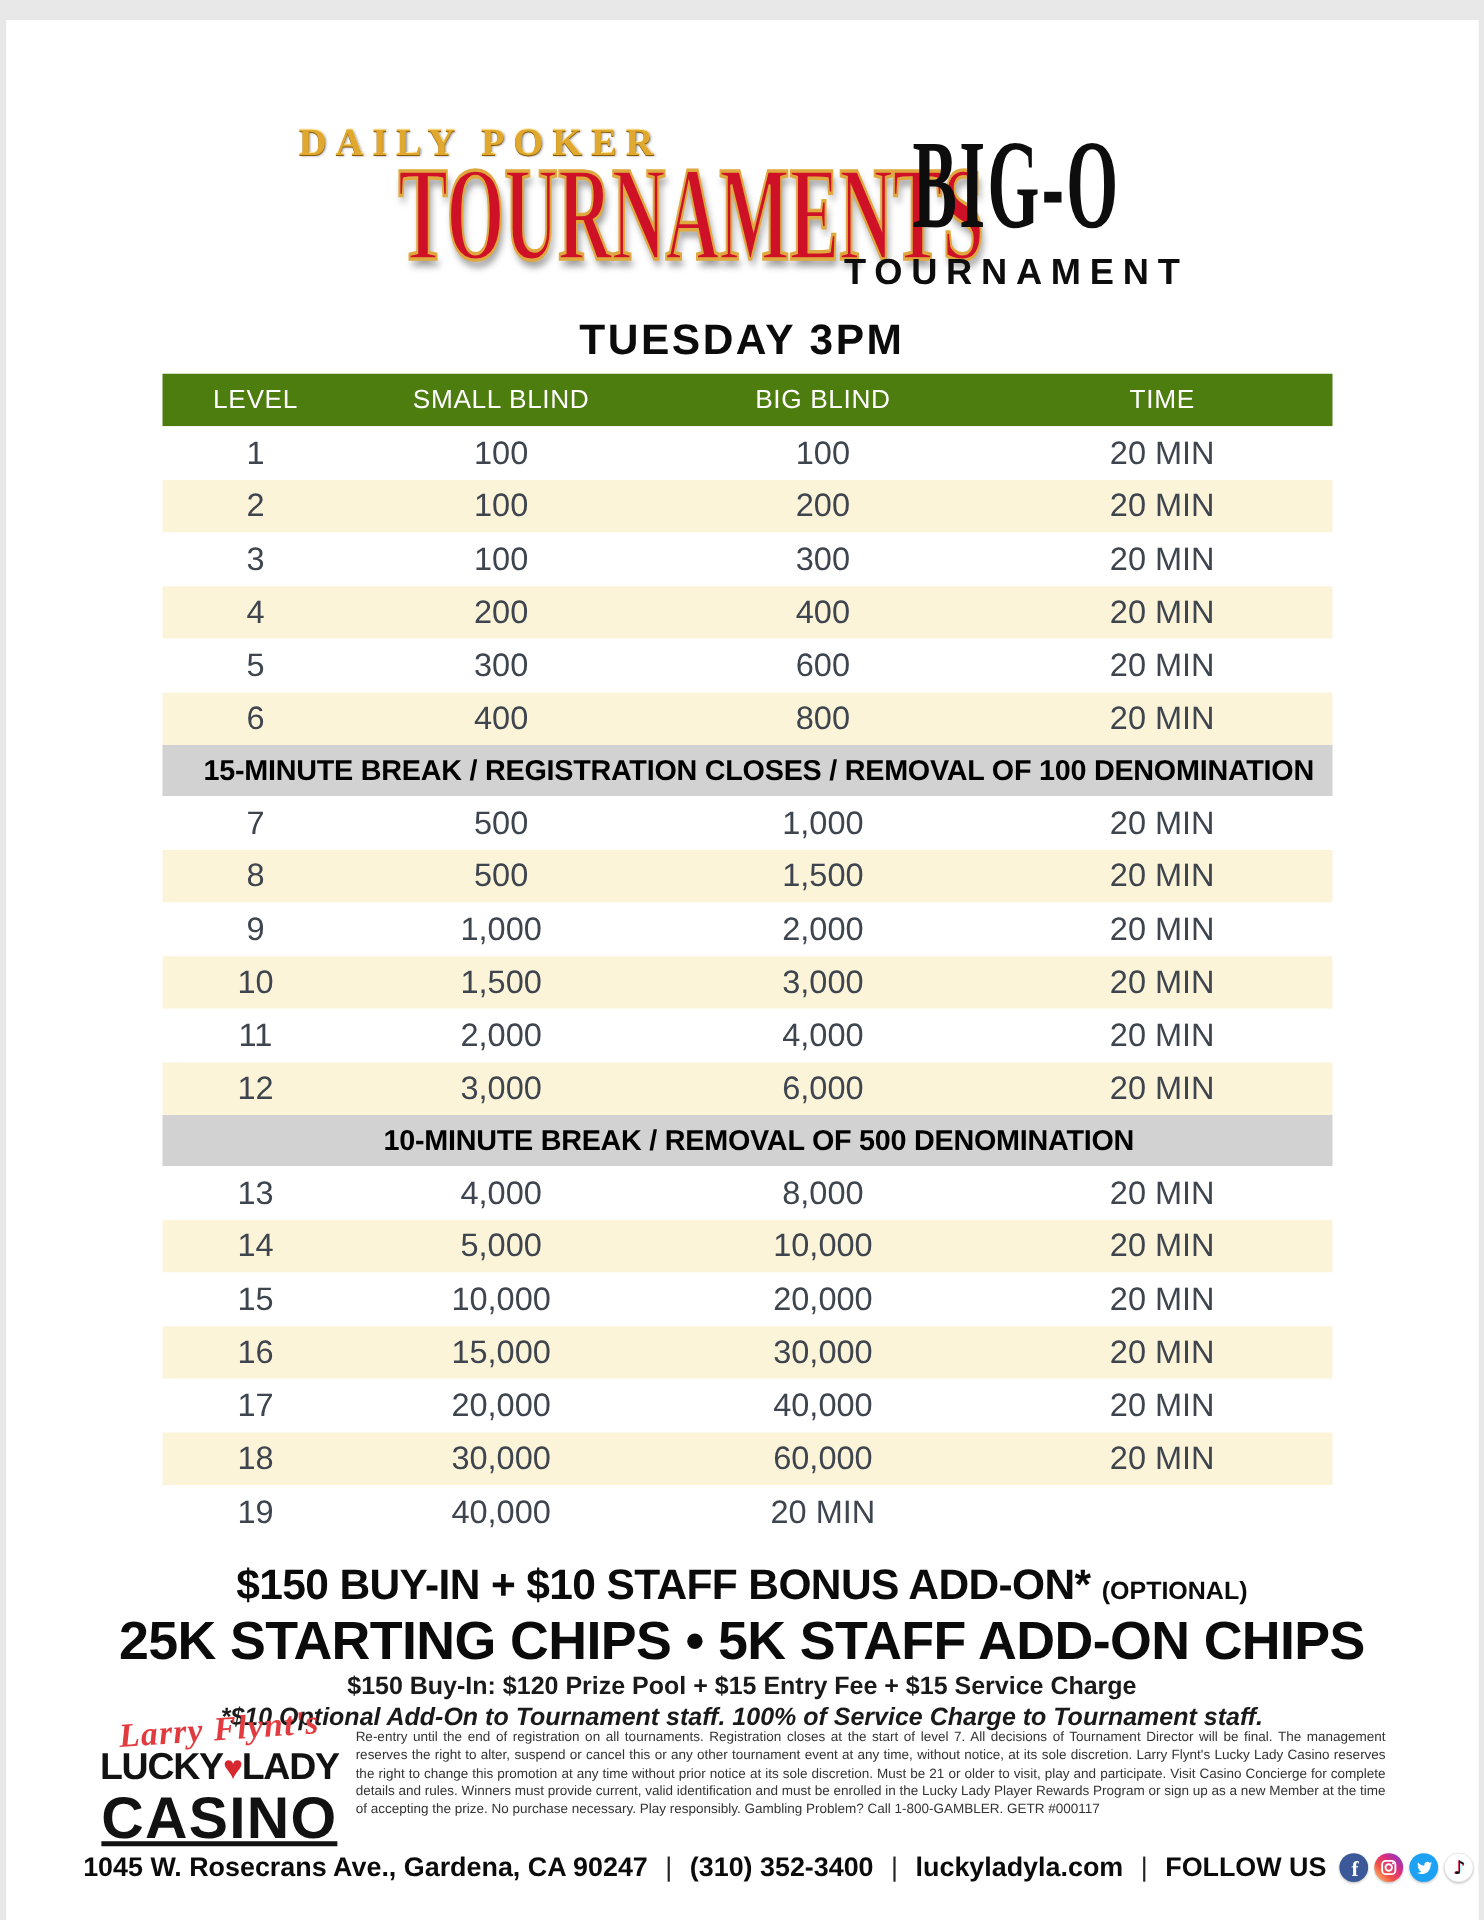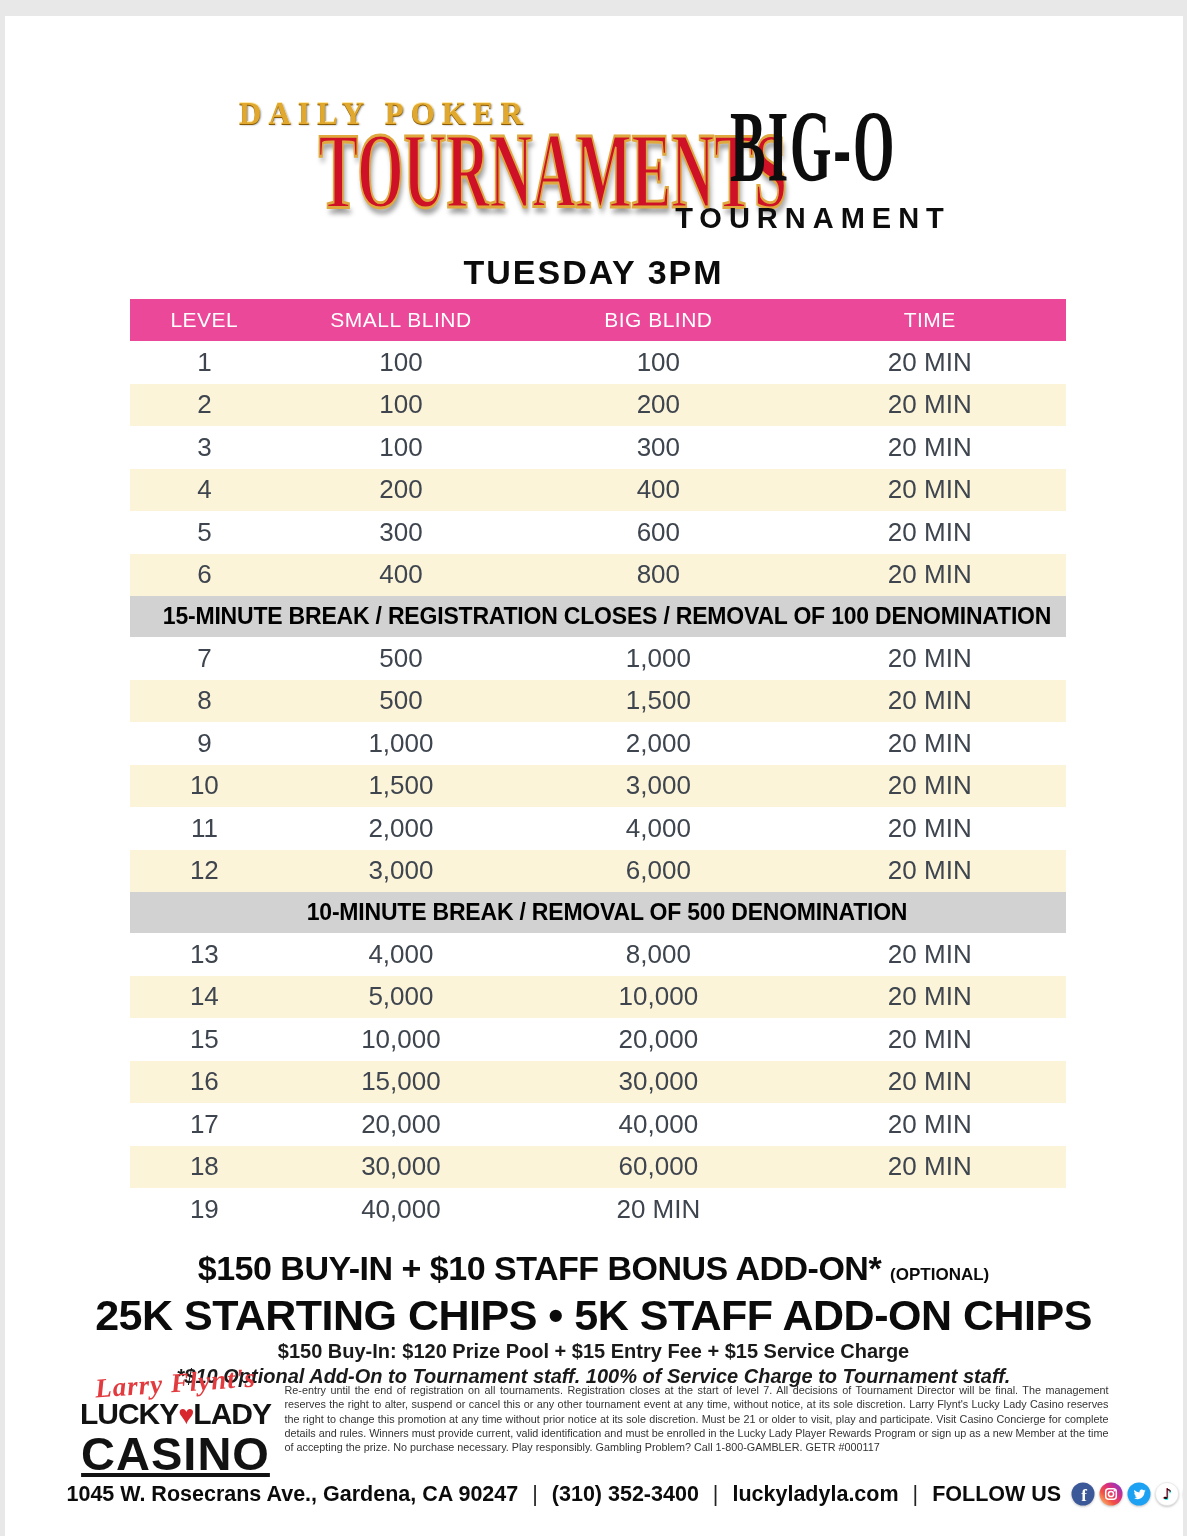--- a/index.html
+++ b/index.html
@@ -36,38 +36,38 @@
 
   .schedule-title {
     position:absolute; top:237px; left:0; width:100%; margin:0; text-align:center;
     font-size:34px; font-weight:bold; letter-spacing:2px; color:#0b0b0b;
   }
 
   
   .btable { position:absolute; left:125px; top:283px; width:936px; }
   .t-head {
     display:grid; grid-template-columns:16% 26% 29% 29%;
-    background:#ec4899; height:42px; align-items:center; text-align:center;
+    background:#4d7c0f; height:42px; align-items:center; text-align:center;
     color:#fff; font-size:21px; letter-spacing:.5px;
   }
   .t-row {
     display:grid; grid-template-columns:16% 26% 29% 29%;
     height:42.5px; align-items:center; text-align:center;
     font-size:26px; color:#3e454e; background:#ffffff;
   }
   .t-row.cream { background:#fcf4d9; }
   .t-break {
     height:41px; background:#d2d2d2; display:flex; align-items:center; justify-content:center;
     font-weight:bold; font-size:23px; color:#000000; letter-spacing:-.2px; white-space:nowrap;padding-left:19px;
   }
 
   
   .pricing { position:absolute; top:1233px; left:0; width:100%; text-align:center; color:#0b0b0b; }
   .p1 { font-size:34px; font-weight:bold; letter-spacing:-.5px; line-height:38px; }
-  .p1 .opt { font-size:17px; letter-spacing:0; }
+  .p1 .opt { font-size:20px; letter-spacing:0; }
   .p2 { font-size:43px; font-weight:bold; line-height:36px; margin-top:3px; letter-spacing:-.5px; }
   .p3 { font-size:20px; font-weight:bold; line-height:25px; margin-top:6px; color:#1a1a1a; }
   .p4 { font-size:20px; font-weight:bold; line-height:24px; color:#1a1a1a;font-style:italic; }
 
   
   .casino-logo { position:absolute; left:60px; top:1354px; width:222px; text-align:center; line-height:1; }
   .casino-script {
     font-family:"Liberation Serif", serif; font-style:italic; font-weight:bold;
     color:#e23b3f; font-size:27px; display:inline-block; transform:rotate(-4deg); letter-spacing:1px;
   }

